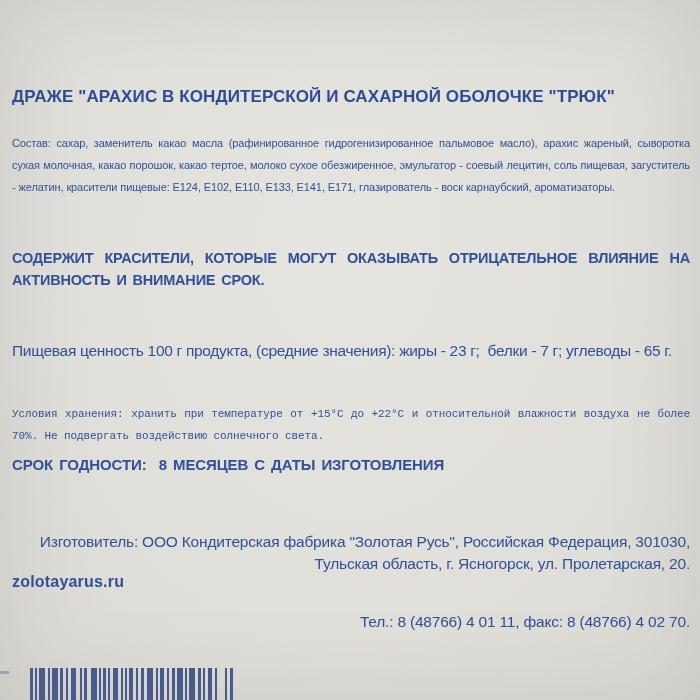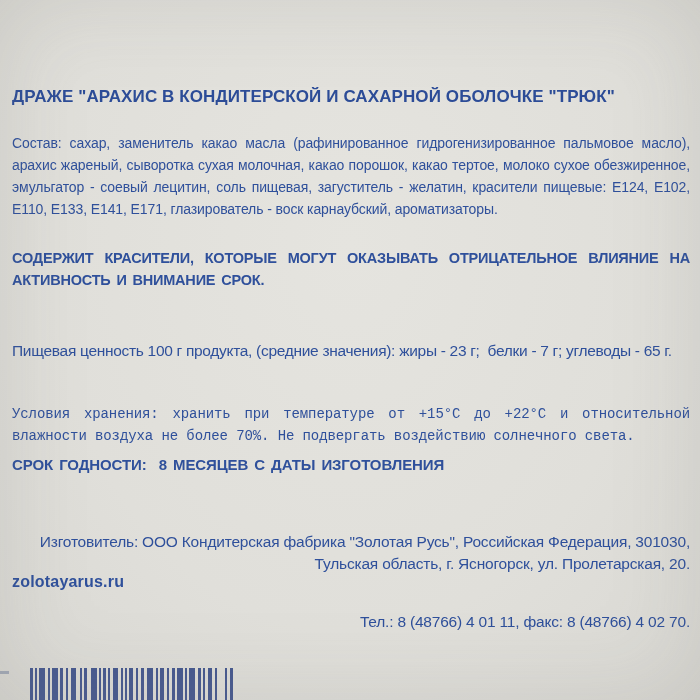--- a/index.html
+++ b/index.html
@@ -34,21 +34,21 @@
     white-space: pre-wrap;
   }
   .title {
     top: 87px;
     font-size: 17px;
     font-weight: bold;
     letter-spacing: 0.1px;
     color: #2c4c97;
   }
   .body-text {
-    font-size: 14px;
+    font-size: 11px;
     line-height: 22px;
     letter-spacing: -0.1px;
     text-align: justify;
   }
   .composition { top: 132px; }
   .warning {
     top: 247px;
     font-size: 14.5px;
     font-weight: bold;
     line-height: 22px;

